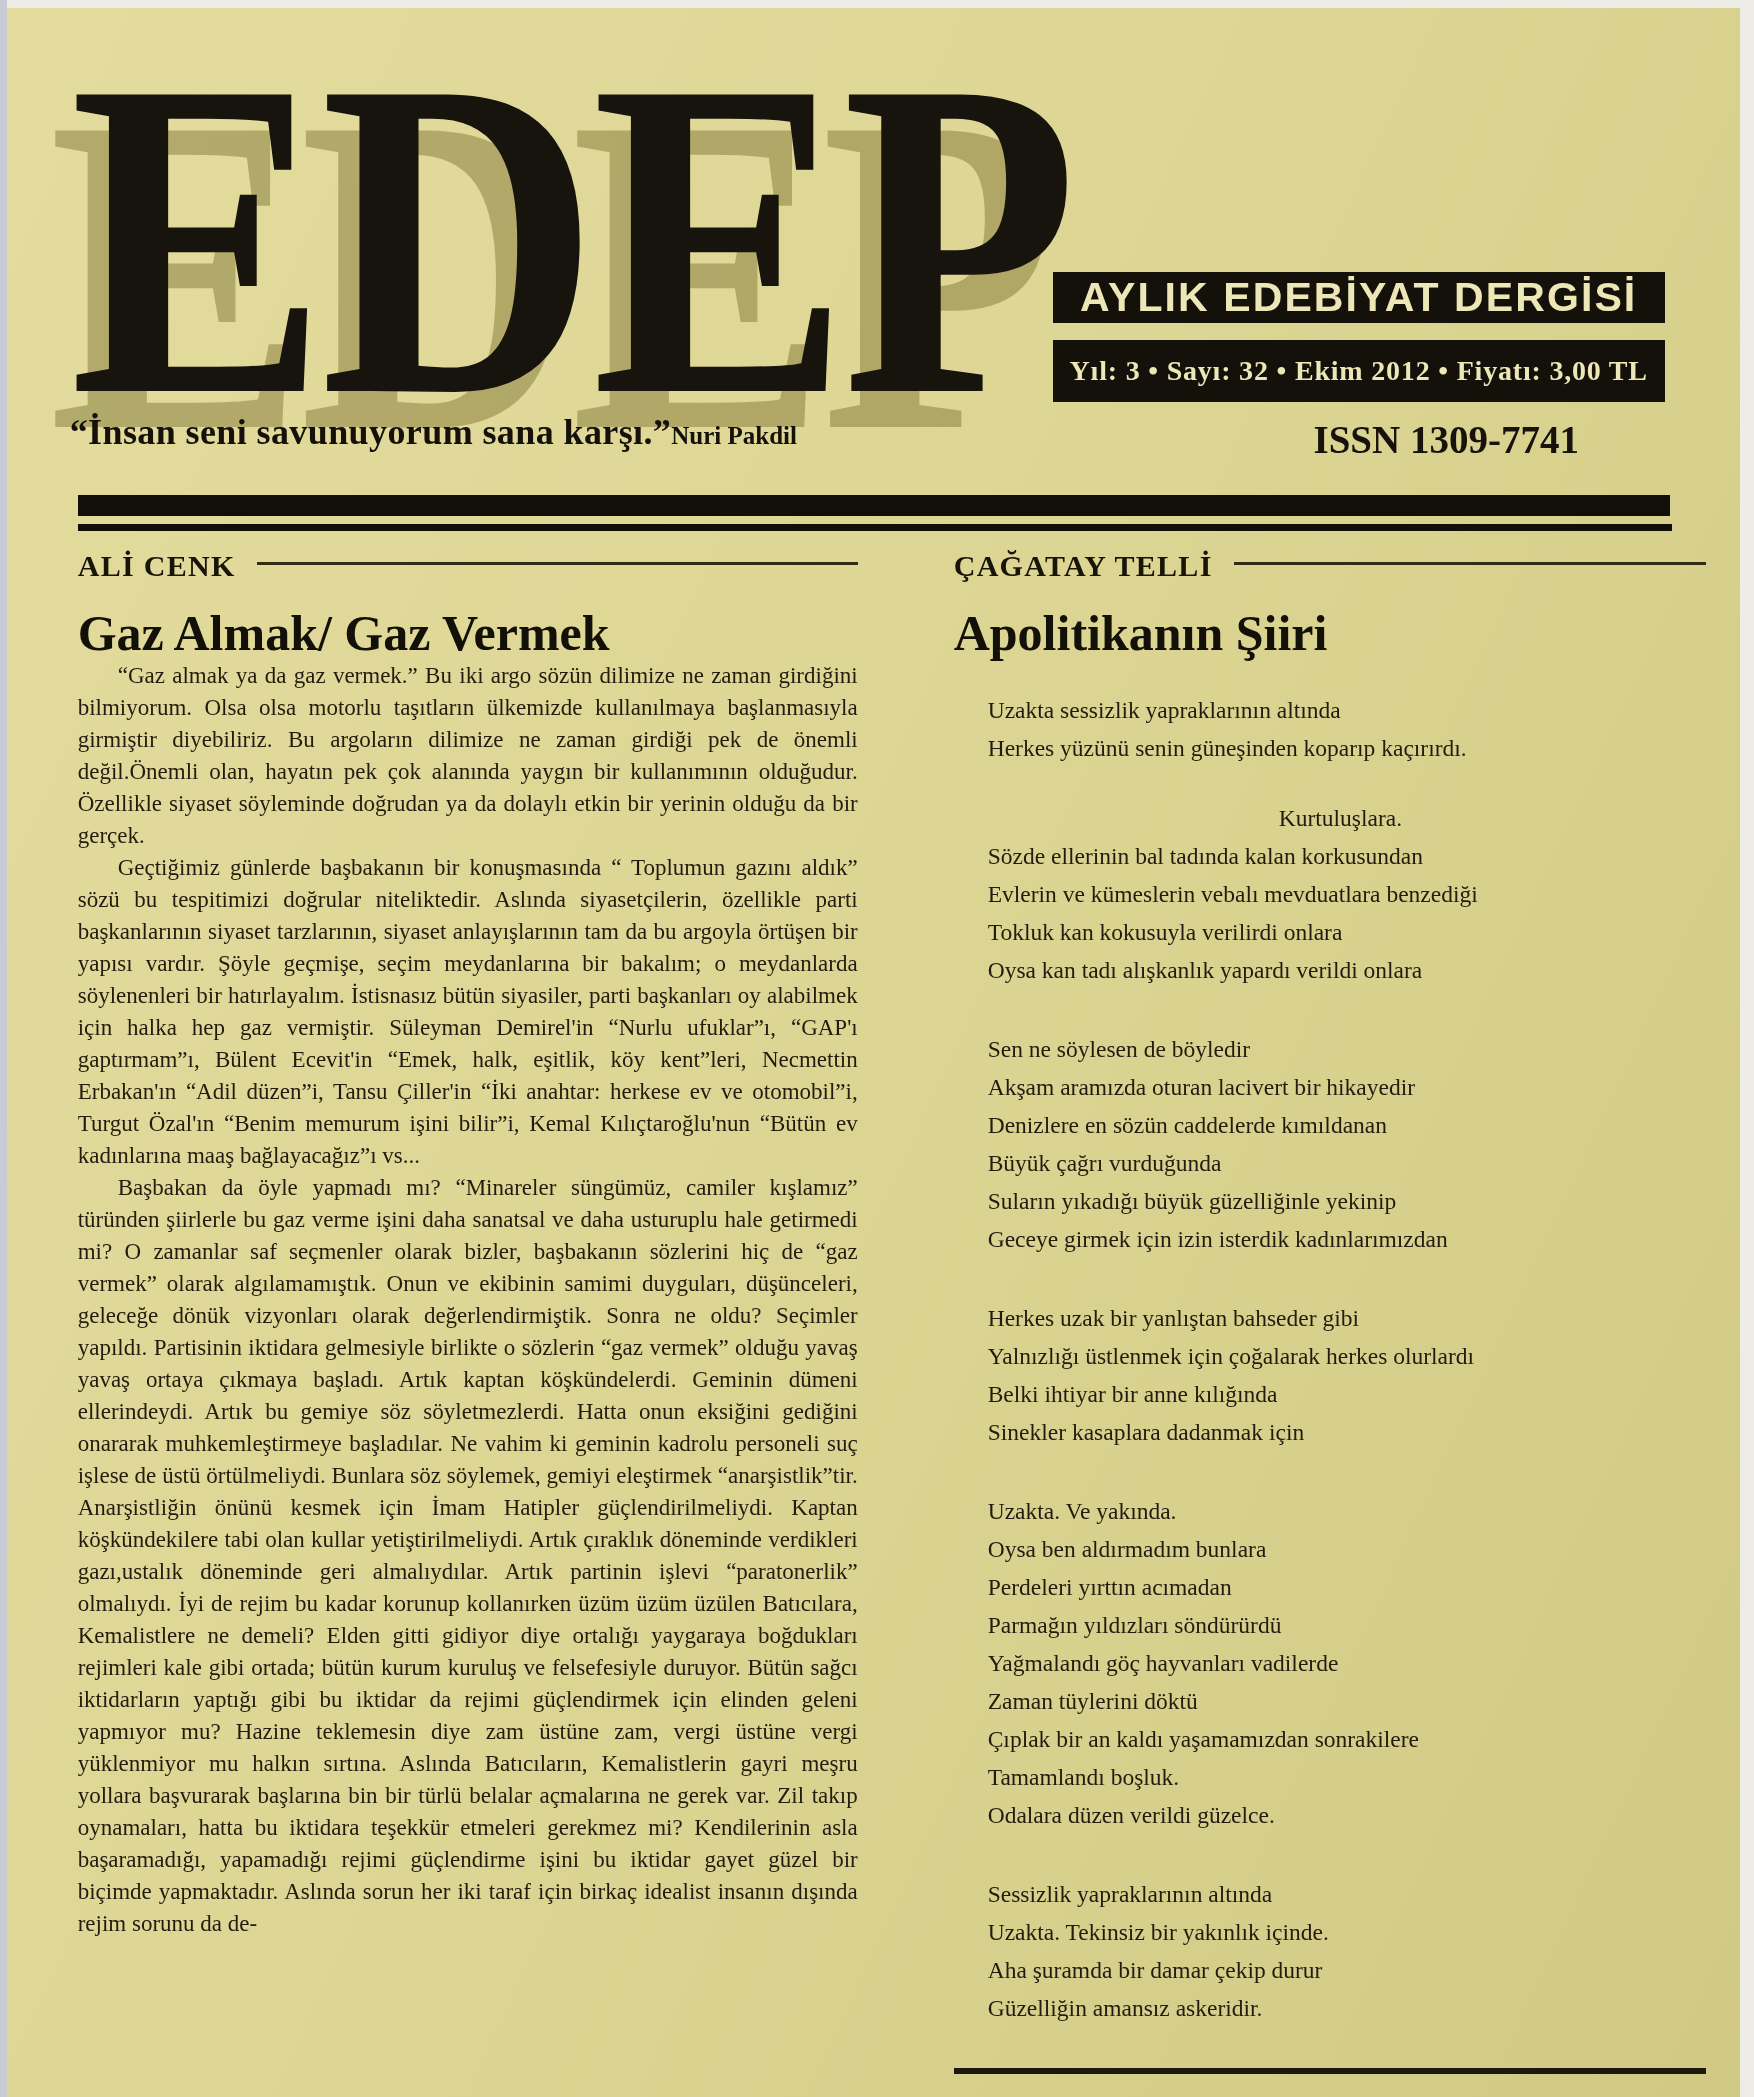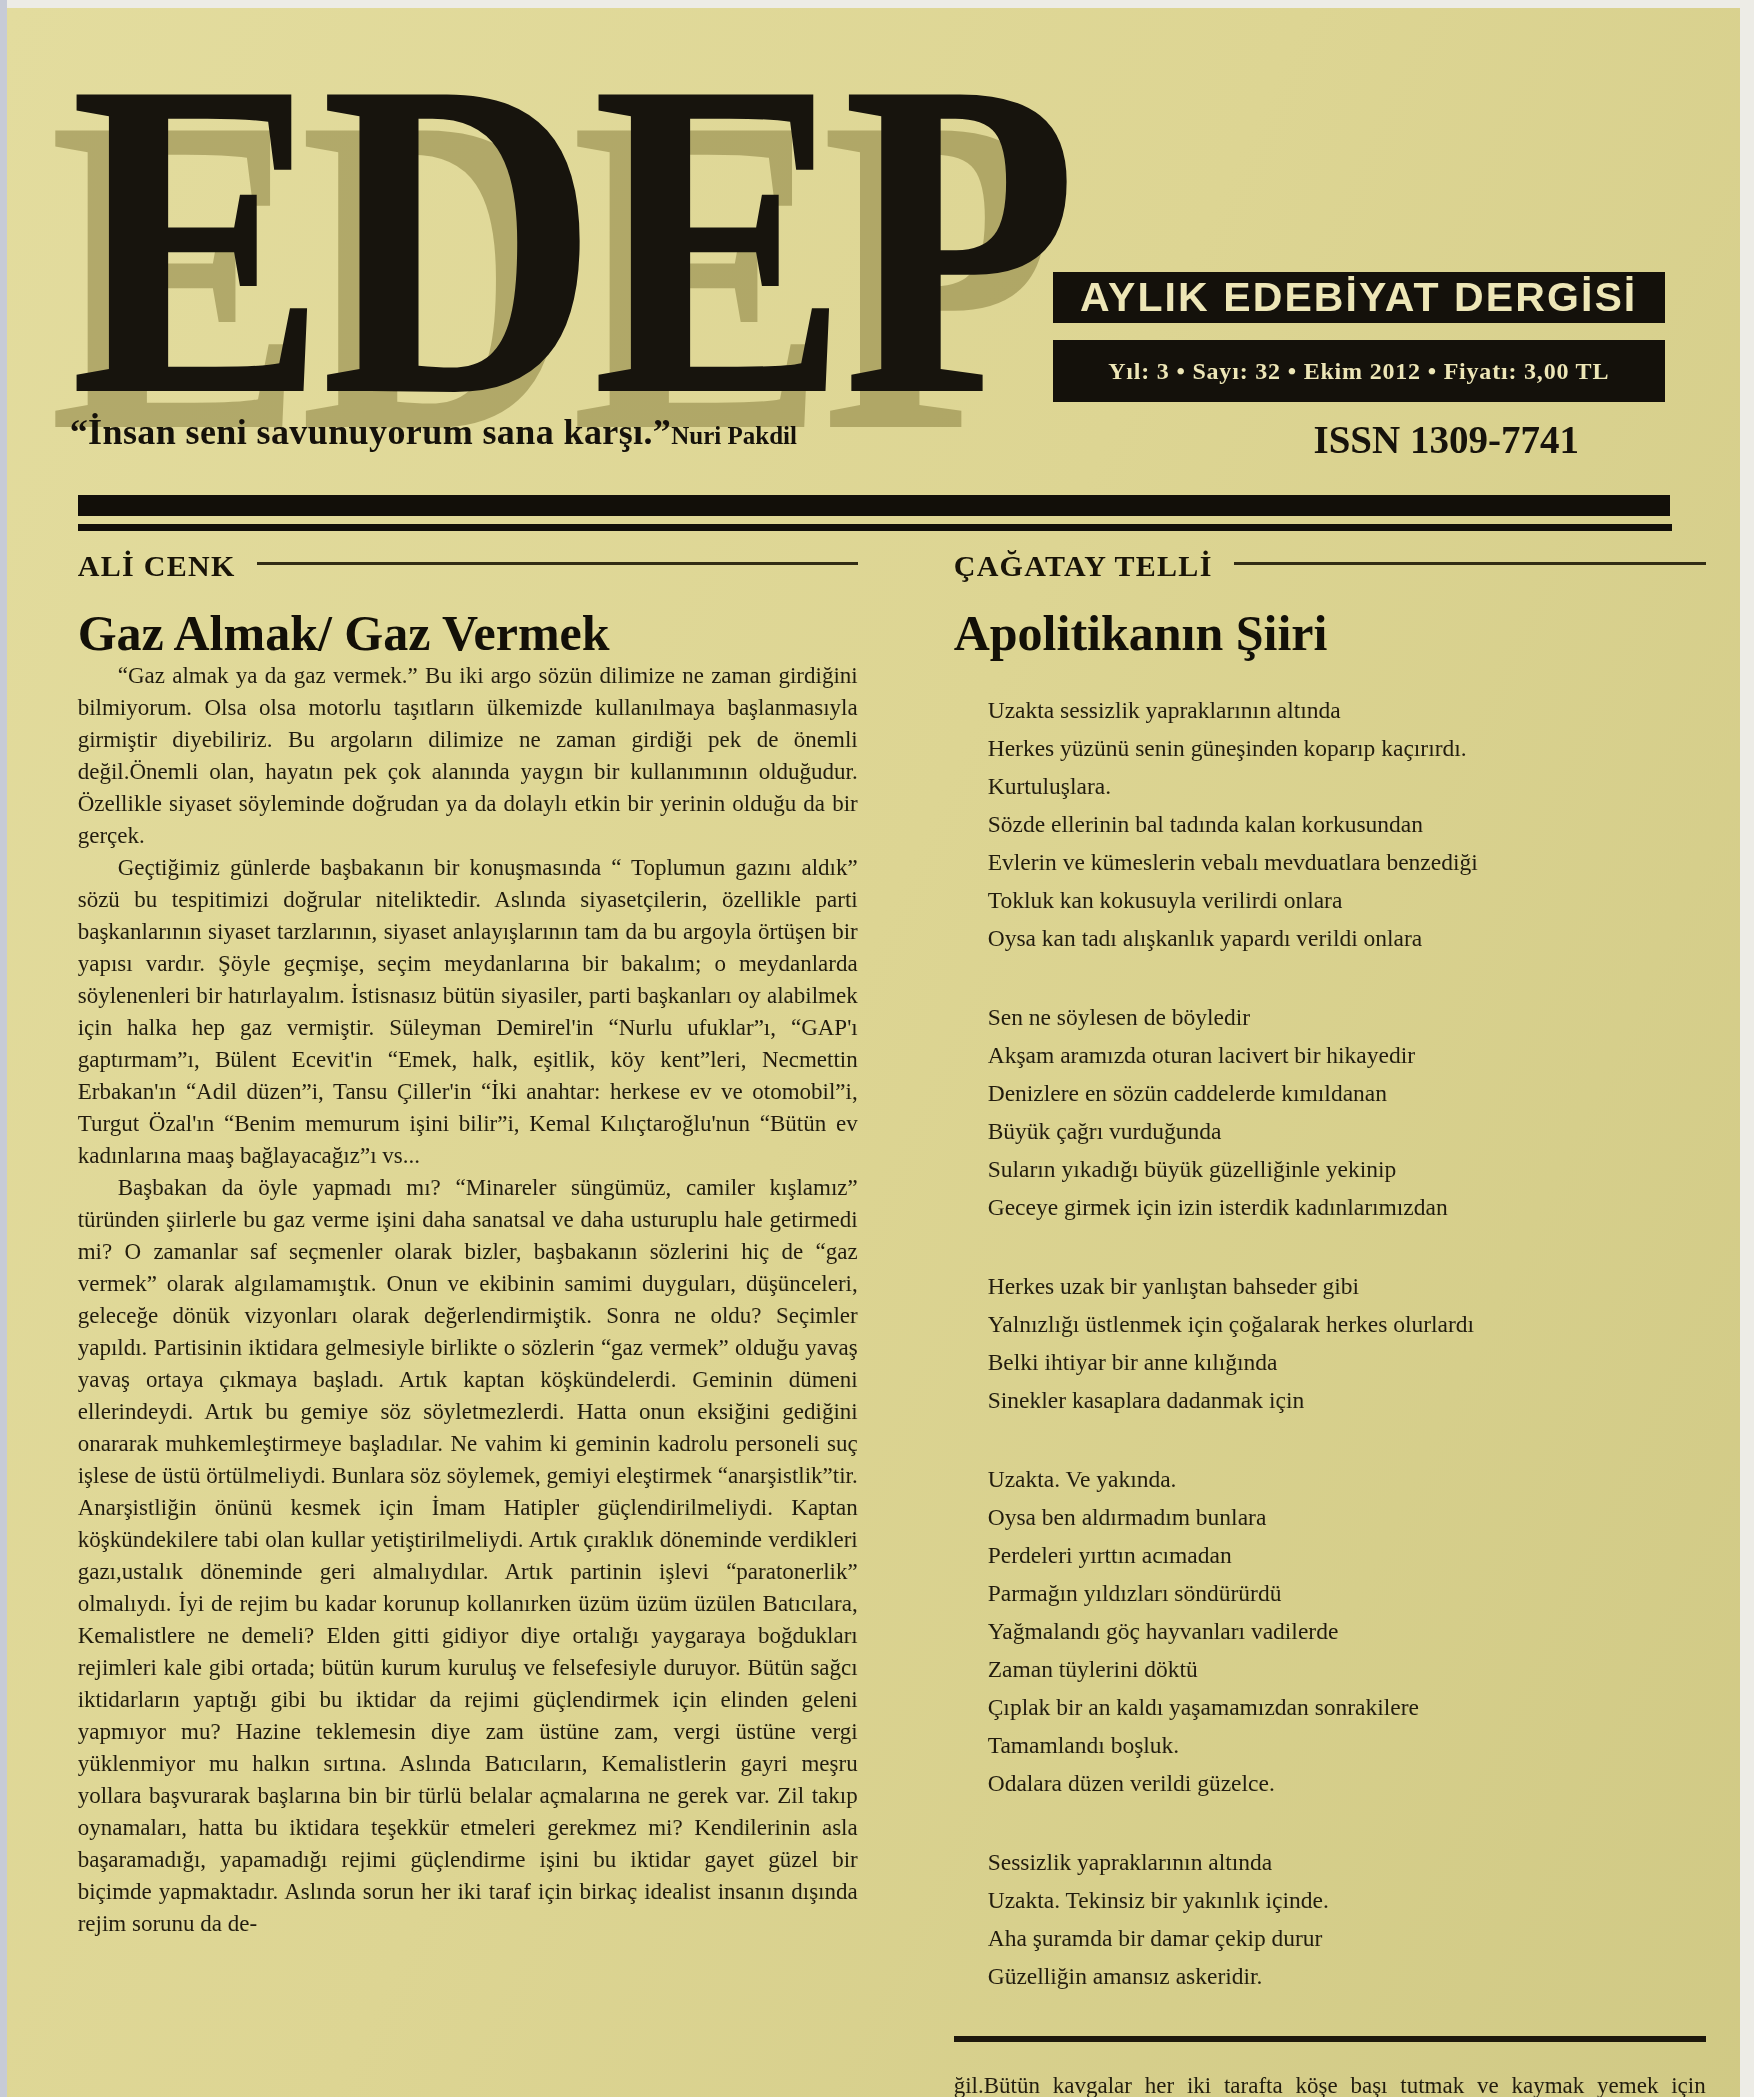--- a/index.html
+++ b/index.html
@@ -23,40 +23,40 @@
     color:#17140d;
     transform:scaleX(0.85);transform-origin:left top;
     text-shadow:-25px 36px 0 rgba(125,114,52,0.48);
     white-space:nowrap;z-index:1;
   }
   .bar{
     position:absolute;left:1046px;width:612px;background:#14110b;color:#ede6b6;
     display:flex;align-items:center;justify-content:center;z-index:3;
   }
   .bar1{top:264px;height:51px;font-family:"Liberation Sans",sans-serif;font-weight:bold;font-size:41px;letter-spacing:2.1px;white-space:nowrap;}
-  .bar2{top:332px;height:62px;font-weight:bold;font-size:24px;letter-spacing:0.8px;white-space:nowrap;}
+  .bar2{top:332px;height:62px;font-weight:bold;font-size:28px;letter-spacing:0.8px;white-space:nowrap;}
   .issn{position:absolute;left:1217px;top:409px;width:445px;text-align:center;font-weight:bold;font-size:39px;color:#17130c;z-index:4;}
   .tagline{position:absolute;left:63px;top:403px;font-weight:bold;color:#15110a;z-index:5;white-space:nowrap;}
   .tagline .q{font-size:36px;letter-spacing:0.4px;}
   .tagline .a{font-size:25px;margin-left:0;}
   .rule-a{position:absolute;left:71px;top:487px;width:1592px;height:21px;background:#120f09;z-index:4;}
   .rule-b{position:absolute;left:71px;top:516px;width:1594px;height:7.1px;background:#120f09;z-index:4;}
   
   .col{position:absolute;top:541px;}
   .col.left{left:71px;width:780px;}
   .col.right{left:947px;width:752px;}
   .byline{display:flex;align-items:center;font-weight:bold;font-size:30px;letter-spacing:1.3px;color:#191408;white-space:nowrap;}
   .byline .brule{flex:1;height:3.4px;background:#322c15;margin-left:21px;margin-bottom:5.9px;min-width:50px;}
   h1.title{margin:24px 0 0 0;font-weight:bold;font-size:50px;line-height:1.05;color:#131008;}
   .body{font-size:23px;line-height:32px;text-align:justify;color:#221c0e;}
   .body p{margin:0;text-indent:40px;}
   .poem{margin-top:31px;padding-left:34px;font-size:23.5px;line-height:38px;color:#221c0e;}
   .stanza{margin:0 0 41px 0;}
   .pline{white-space:nowrap;}
-  .pline.right{text-align:left;padding-right:12.6px;white-space:normal;}
+  .pline.right{text-align:center;padding-right:12.6px;white-space:normal;margin-top:32px;}
   .mid-rule{height:6.3px;background:#1d180c;margin-top:2.5px;}
   .continuation{margin-top:28px;font-size:23px;line-height:32px;text-align:justify;color:#221c0e;}
   .continuation p{margin:0;text-indent:40px;}
   .continuation p.noindent{text-indent:0;}
 </style>
 </head>
 <body>
 
 <div class="edge-left"></div>
 

